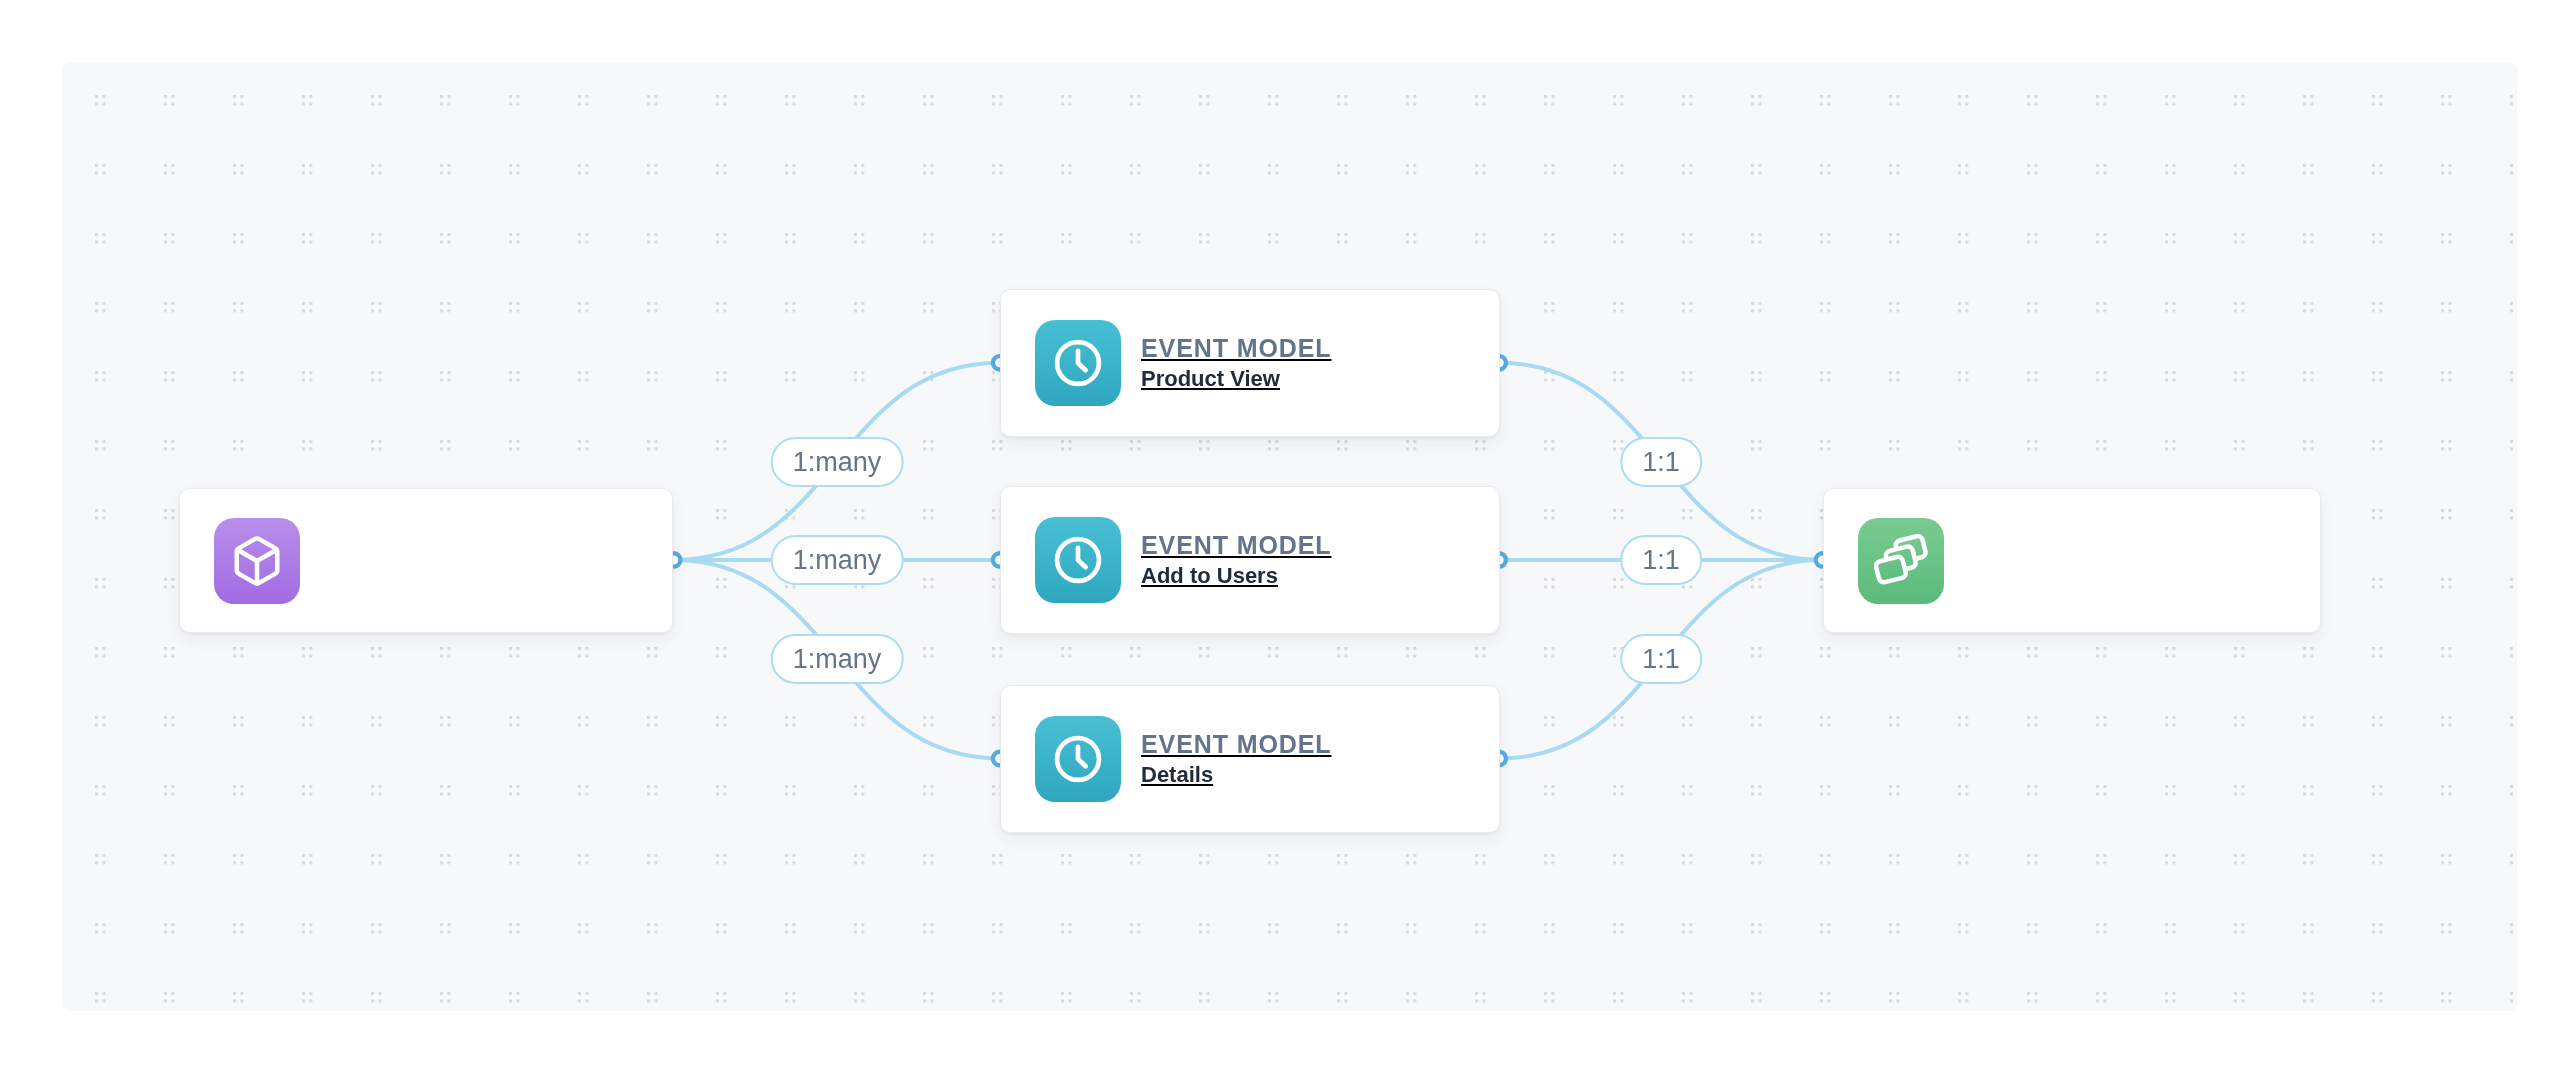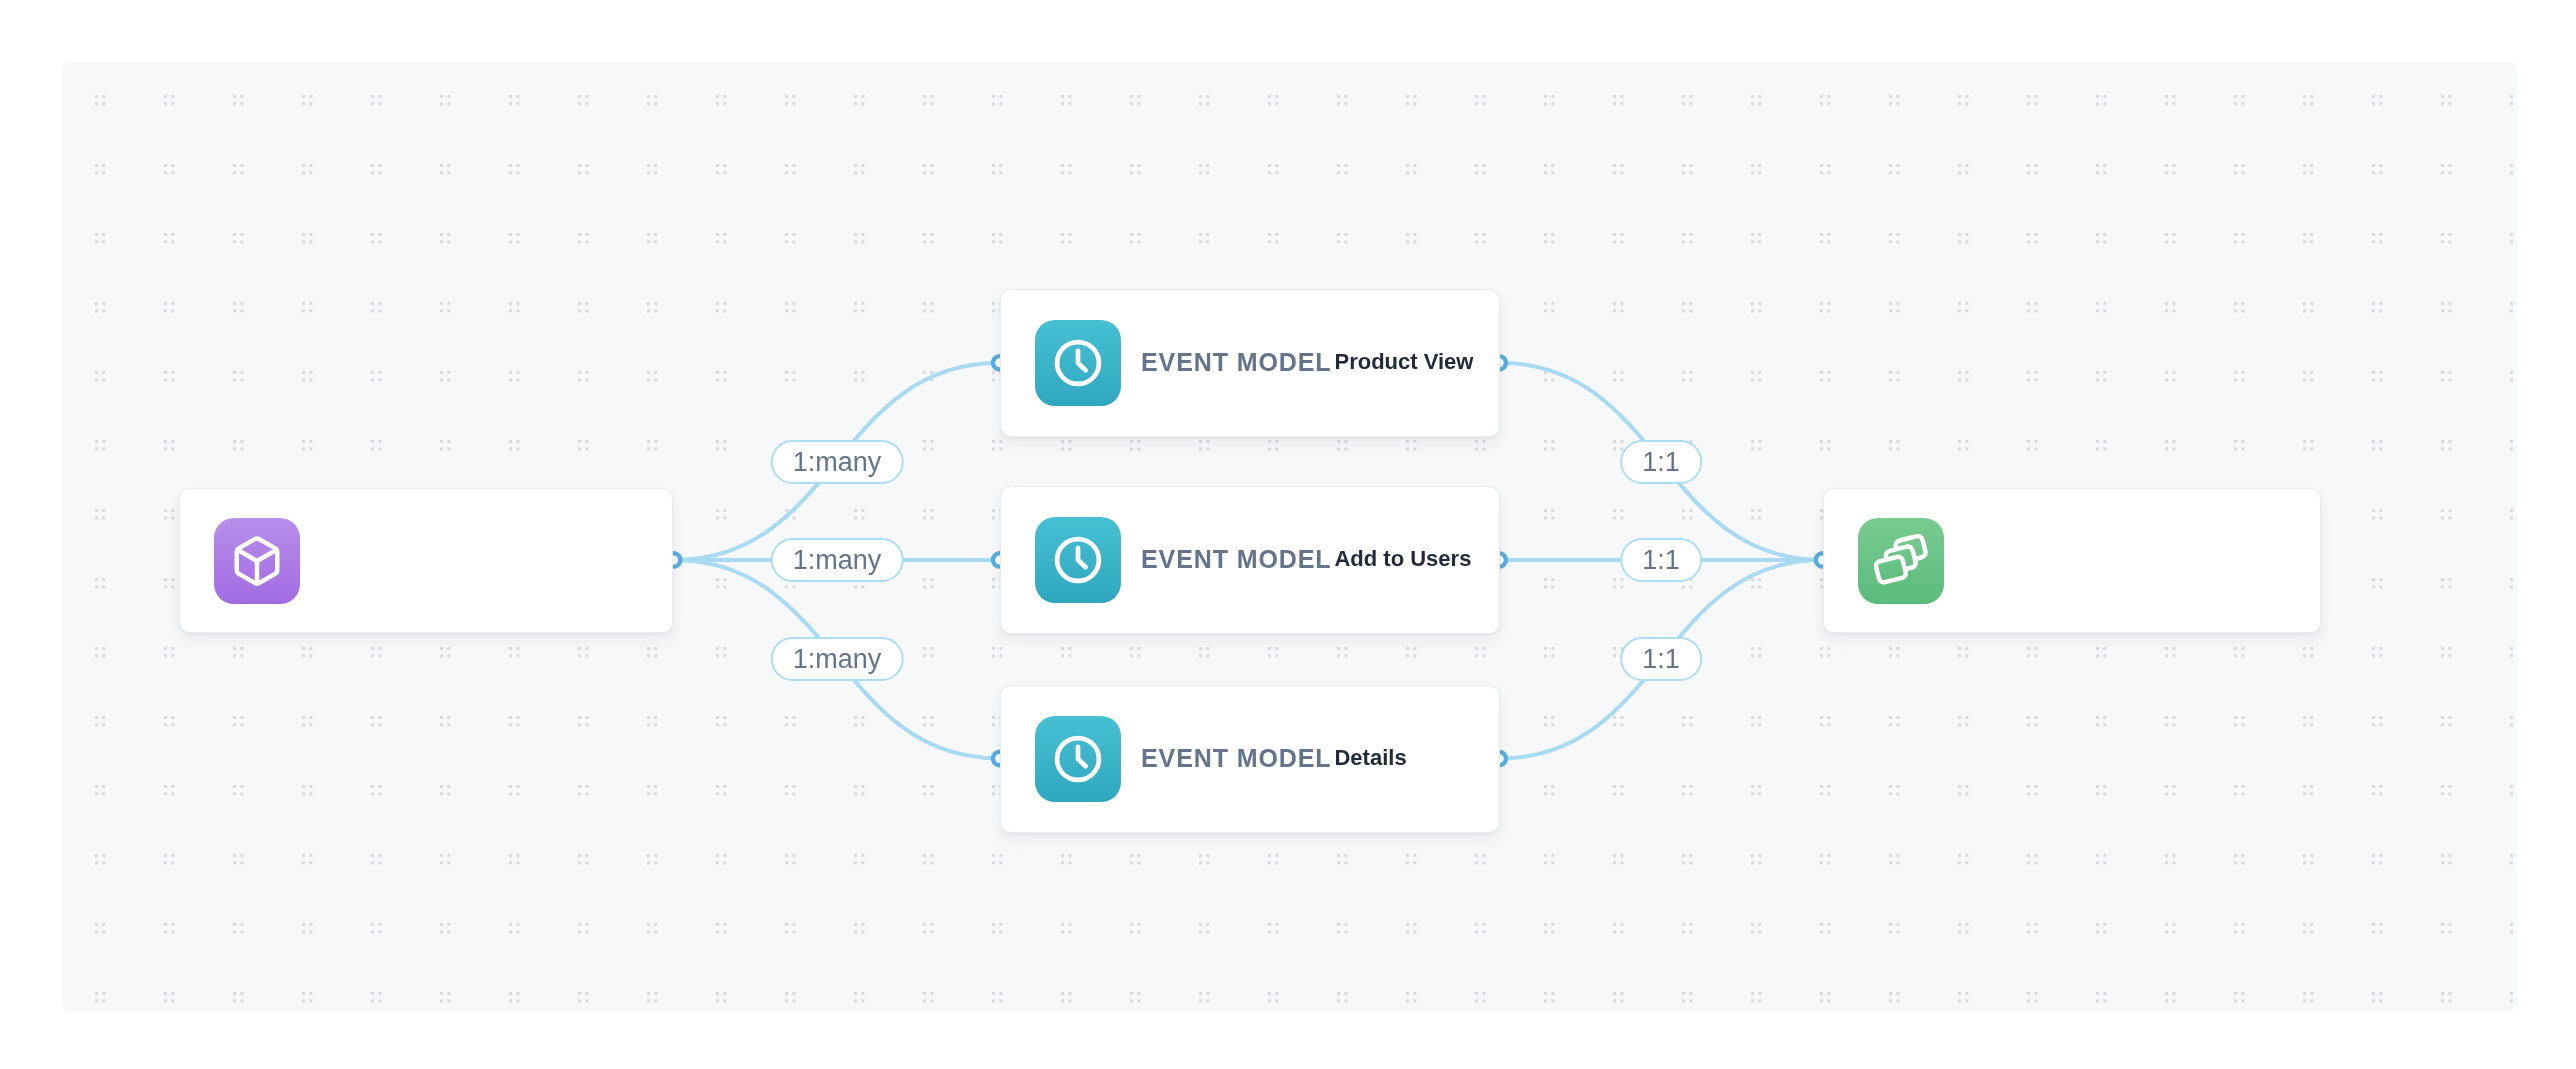--- a/index.html
+++ b/index.html
@@ -15,24 +15,24 @@
     background-size:69px 69px,69px 69px,69px 69px,69px 69px;
     background-position:0 0,7.4px 0,0 7.4px,7.4px 7.4px;}
   .edge-layer{position:absolute;left:0;top:0;width:2576px;height:1069px;pointer-events:none;}
   .edge-layer path{pointer-events:stroke;}
   .node{position:absolute;background:#ffffff;border:1.3px solid #e9ebef;border-radius:10.7px;
     box-shadow:0 6.7px 16px rgba(20,32,50,0.06), 0 1.3px 2.7px rgba(20,32,50,0.04);
     display:flex;align-items:center;padding-left:34px;box-sizing:border-box;gap:20px;}
   .node-icon{width:86px;height:86px;border-radius:20px;flex:0 0 auto;
     display:flex;align-items:center;justify-content:center;}
   .node-icon svg{width:54px;height:54px;display:block;}
-  .node-text{display:flex;flex-direction:row;gap:3px;}
+  .node-text{display:flex;flex-direction:column;gap:3px;text-decoration:underline;}
   .node-type{font-size:25px;font-weight:700;letter-spacing:0.9px;color:#64748b;line-height:1.1;}
   .node-name{font-size:22px;font-weight:600;color:#212b3a;line-height:1.15;}
-  .edge-pill{position:absolute;transform:translate(-50%,-50%);height:44px;box-sizing:border-box;
+  .edge-pill{position:absolute;transform:translate(-50%,-50%);height:50px;box-sizing:border-box;
     background:#ffffff;border:2.7px solid #abddf4;border-radius:27px;
     display:flex;align-items:center;justify-content:center;padding:0 20px;
     font-size:27px;font-weight:500;color:#64748b;line-height:1;}
 </style>
 </head>
 <body>
 
 <div class="page">
   <div class="canvas" id="canvas" style="left: 62px; top: 62px; width: 2455px; height: 949px;"></div>
   <svg class="edge-layer" id="edge-svg" viewBox="0 0 3840 1594">

